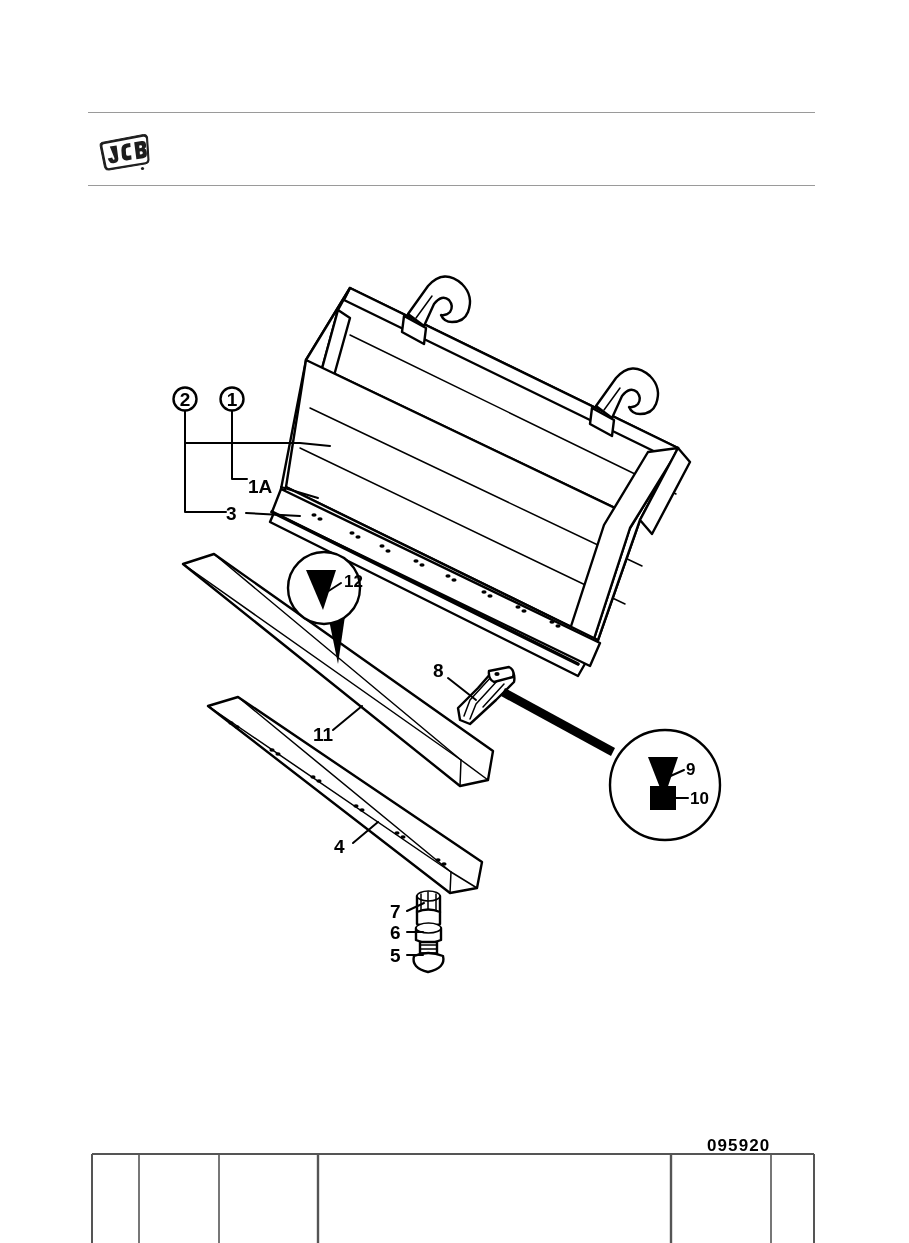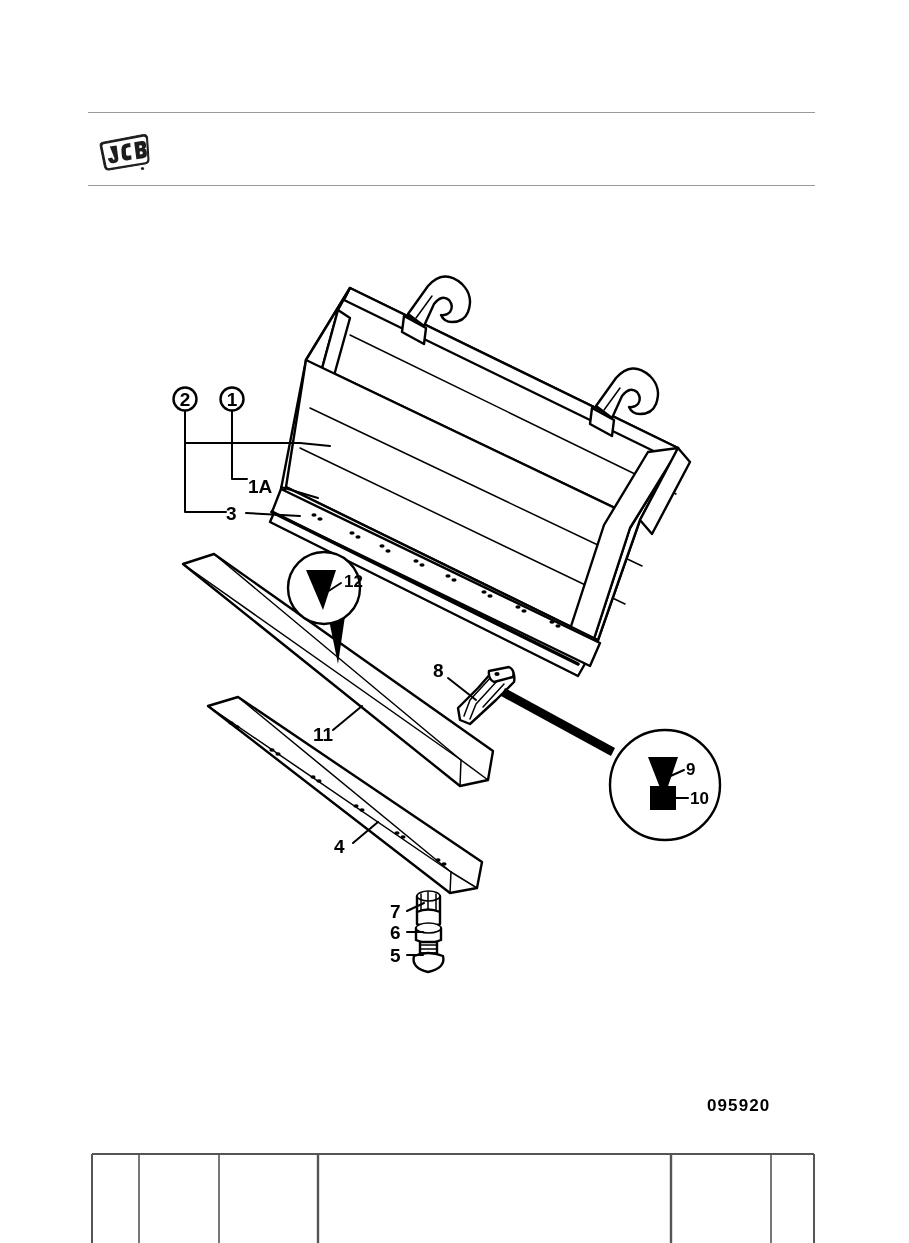--- a/index.html
+++ b/index.html
@@ -47,21 +47,21 @@
     top: 0;
     width: 909px;
     height: 1243px;
   }
   #drawing svg { display: block; }
 
   
   #drawing-number {
     position: absolute;
     left: 707px;
-    top: 1096px;
+    top: 1136px;
     font-size: 17px;
     font-weight: bold;
     letter-spacing: 1.1px;
     font-family: "Liberation Sans", sans-serif;
     white-space: nowrap;
   }
 
   
   #table-frame {
     position: absolute;

